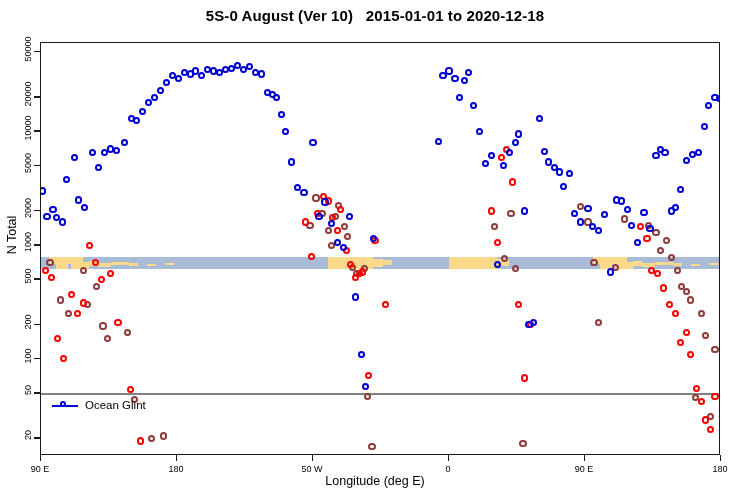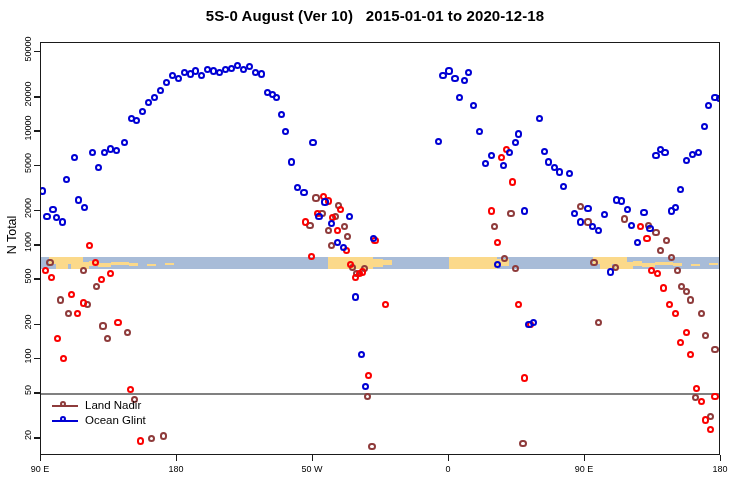--- a/index.html
+++ b/index.html
@@ -162,20 +162,21 @@
   .ln-land_nadir::after { border: 2px solid #8e3b3b; }
 </style>
 </head>
 <body>
 
 <div id="figure">
 
   <div id="chart-title">5S-0 August (Ver 10)   2015-01-01 to 2020-12-18</div>
 
   <div id="yaxis-label">N Total</div>
+  <div id="xaxis-label">Longitude (deg E)</div>
 
   <div id="axes-decor">
       <div class="ytick-line" style="left: 34px; top: 51.0038px;"></div>
       <div class="ytick-label" style="width: 44px; left: 6px; top: 44.0038px;">50000</div>
       <div class="ytick-line" style="left: 34px; top: 96.2538px;"></div>
       <div class="ytick-label" style="width: 44px; left: 6px; top: 89.2538px;">20000</div>
       <div class="ytick-line" style="left: 34px; top: 130.484px;"></div>
       <div class="ytick-label" style="width: 44px; left: 6px; top: 123.484px;">10000</div>
       <div class="ytick-line" style="left: 34px; top: 164.714px;"></div>
       <div class="ytick-label" style="width: 44px; left: 6px; top: 157.714px;">5000</div>
@@ -451,22 +452,18 @@
         <div class="pt ocean_glint" style="left: 653.733px; top: 106.158px; width: 7.2px; height: 7.2px;"></div>
         <div class="pt ocean_glint" style="left: 659.778px; top: 80.1774px; width: 7.2px; height: 7.2px;"></div>
         <div class="pt ocean_glint" style="left: 664.311px; top: 58.6796px; width: 7.2px; height: 7.2px;"></div>
         <div class="pt ocean_glint" style="left: 670.356px; top: 50.6538px; width: 7.2px; height: 7.2px;"></div>
         <div class="pt ocean_glint" style="left: 674.889px; top: 51.9041px; width: 7.2px; height: 7.2px;"></div>
       </div>
   </div>
 
   <div id="legend">
       <div class="legend-row">
-        <span class="legend-swatch ln-land_nadir"></span>
-        <span class="legend-label">Land Nadir</span>
-      </div>
-      <div class="legend-row">
         <span class="legend-swatch ln-ocean_glint"></span>
         <span class="legend-label">Ocean Glint</span>
       </div>
     </div>
 
 </div>
 
 </body></html>

